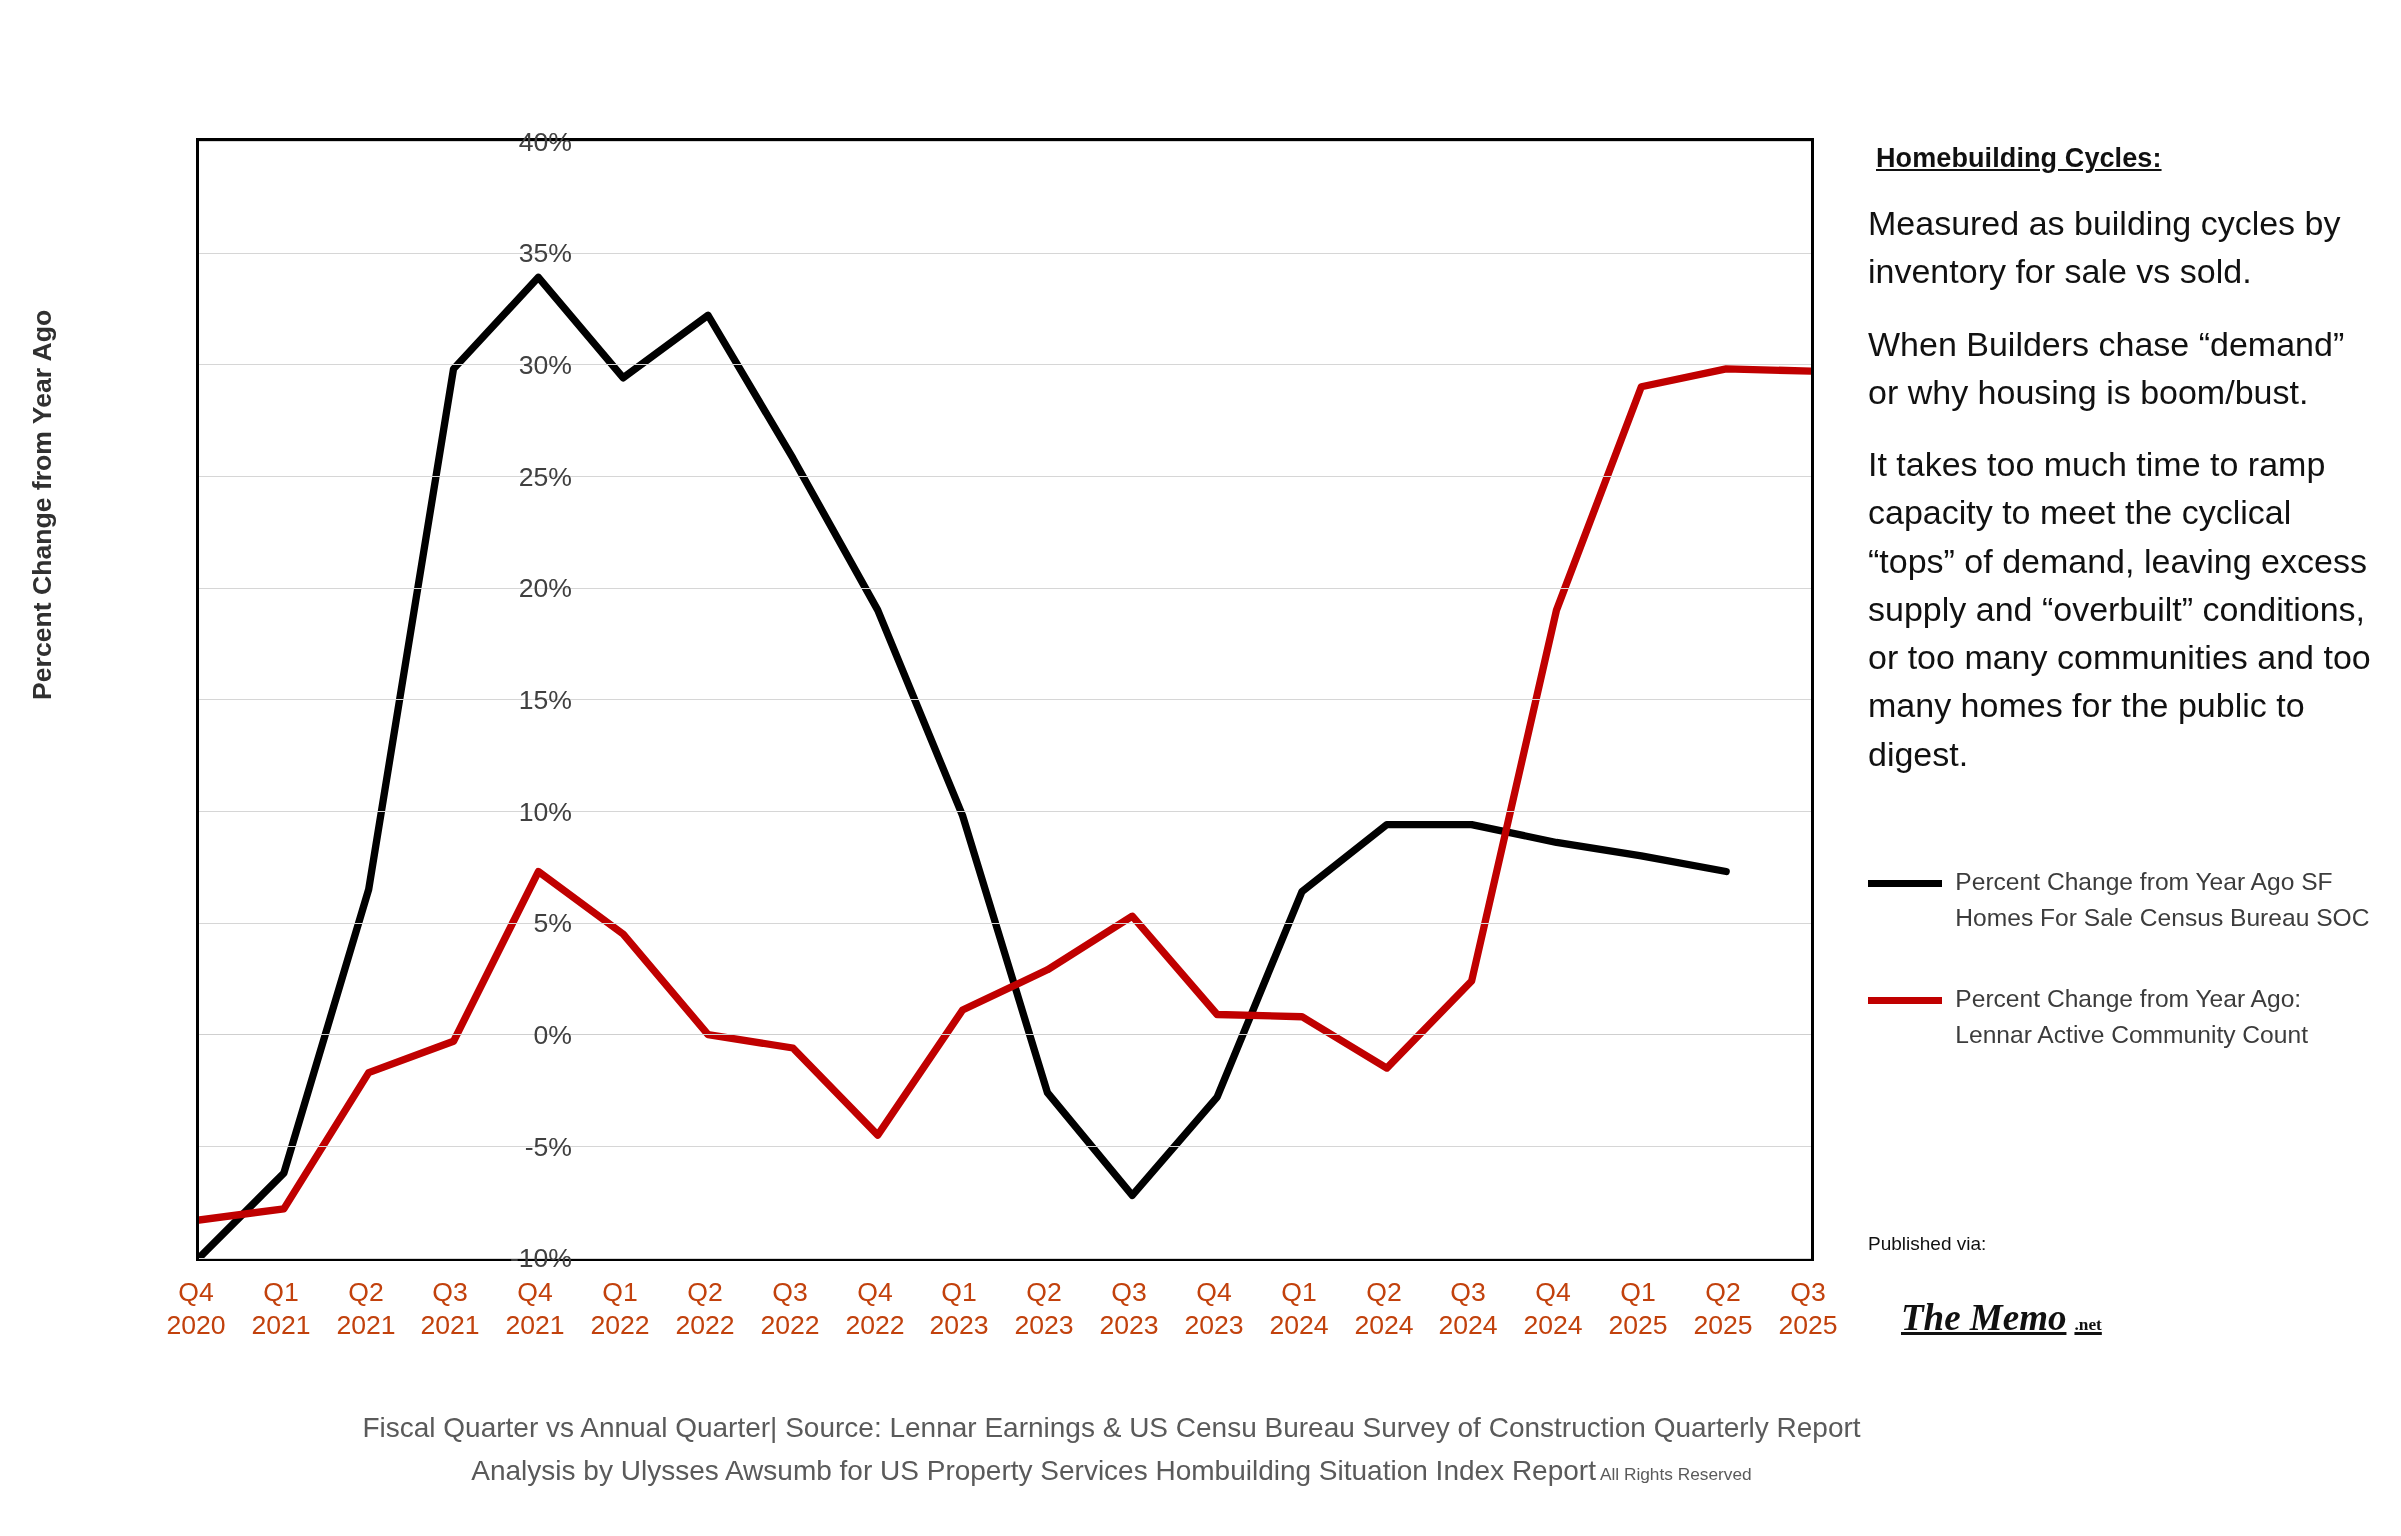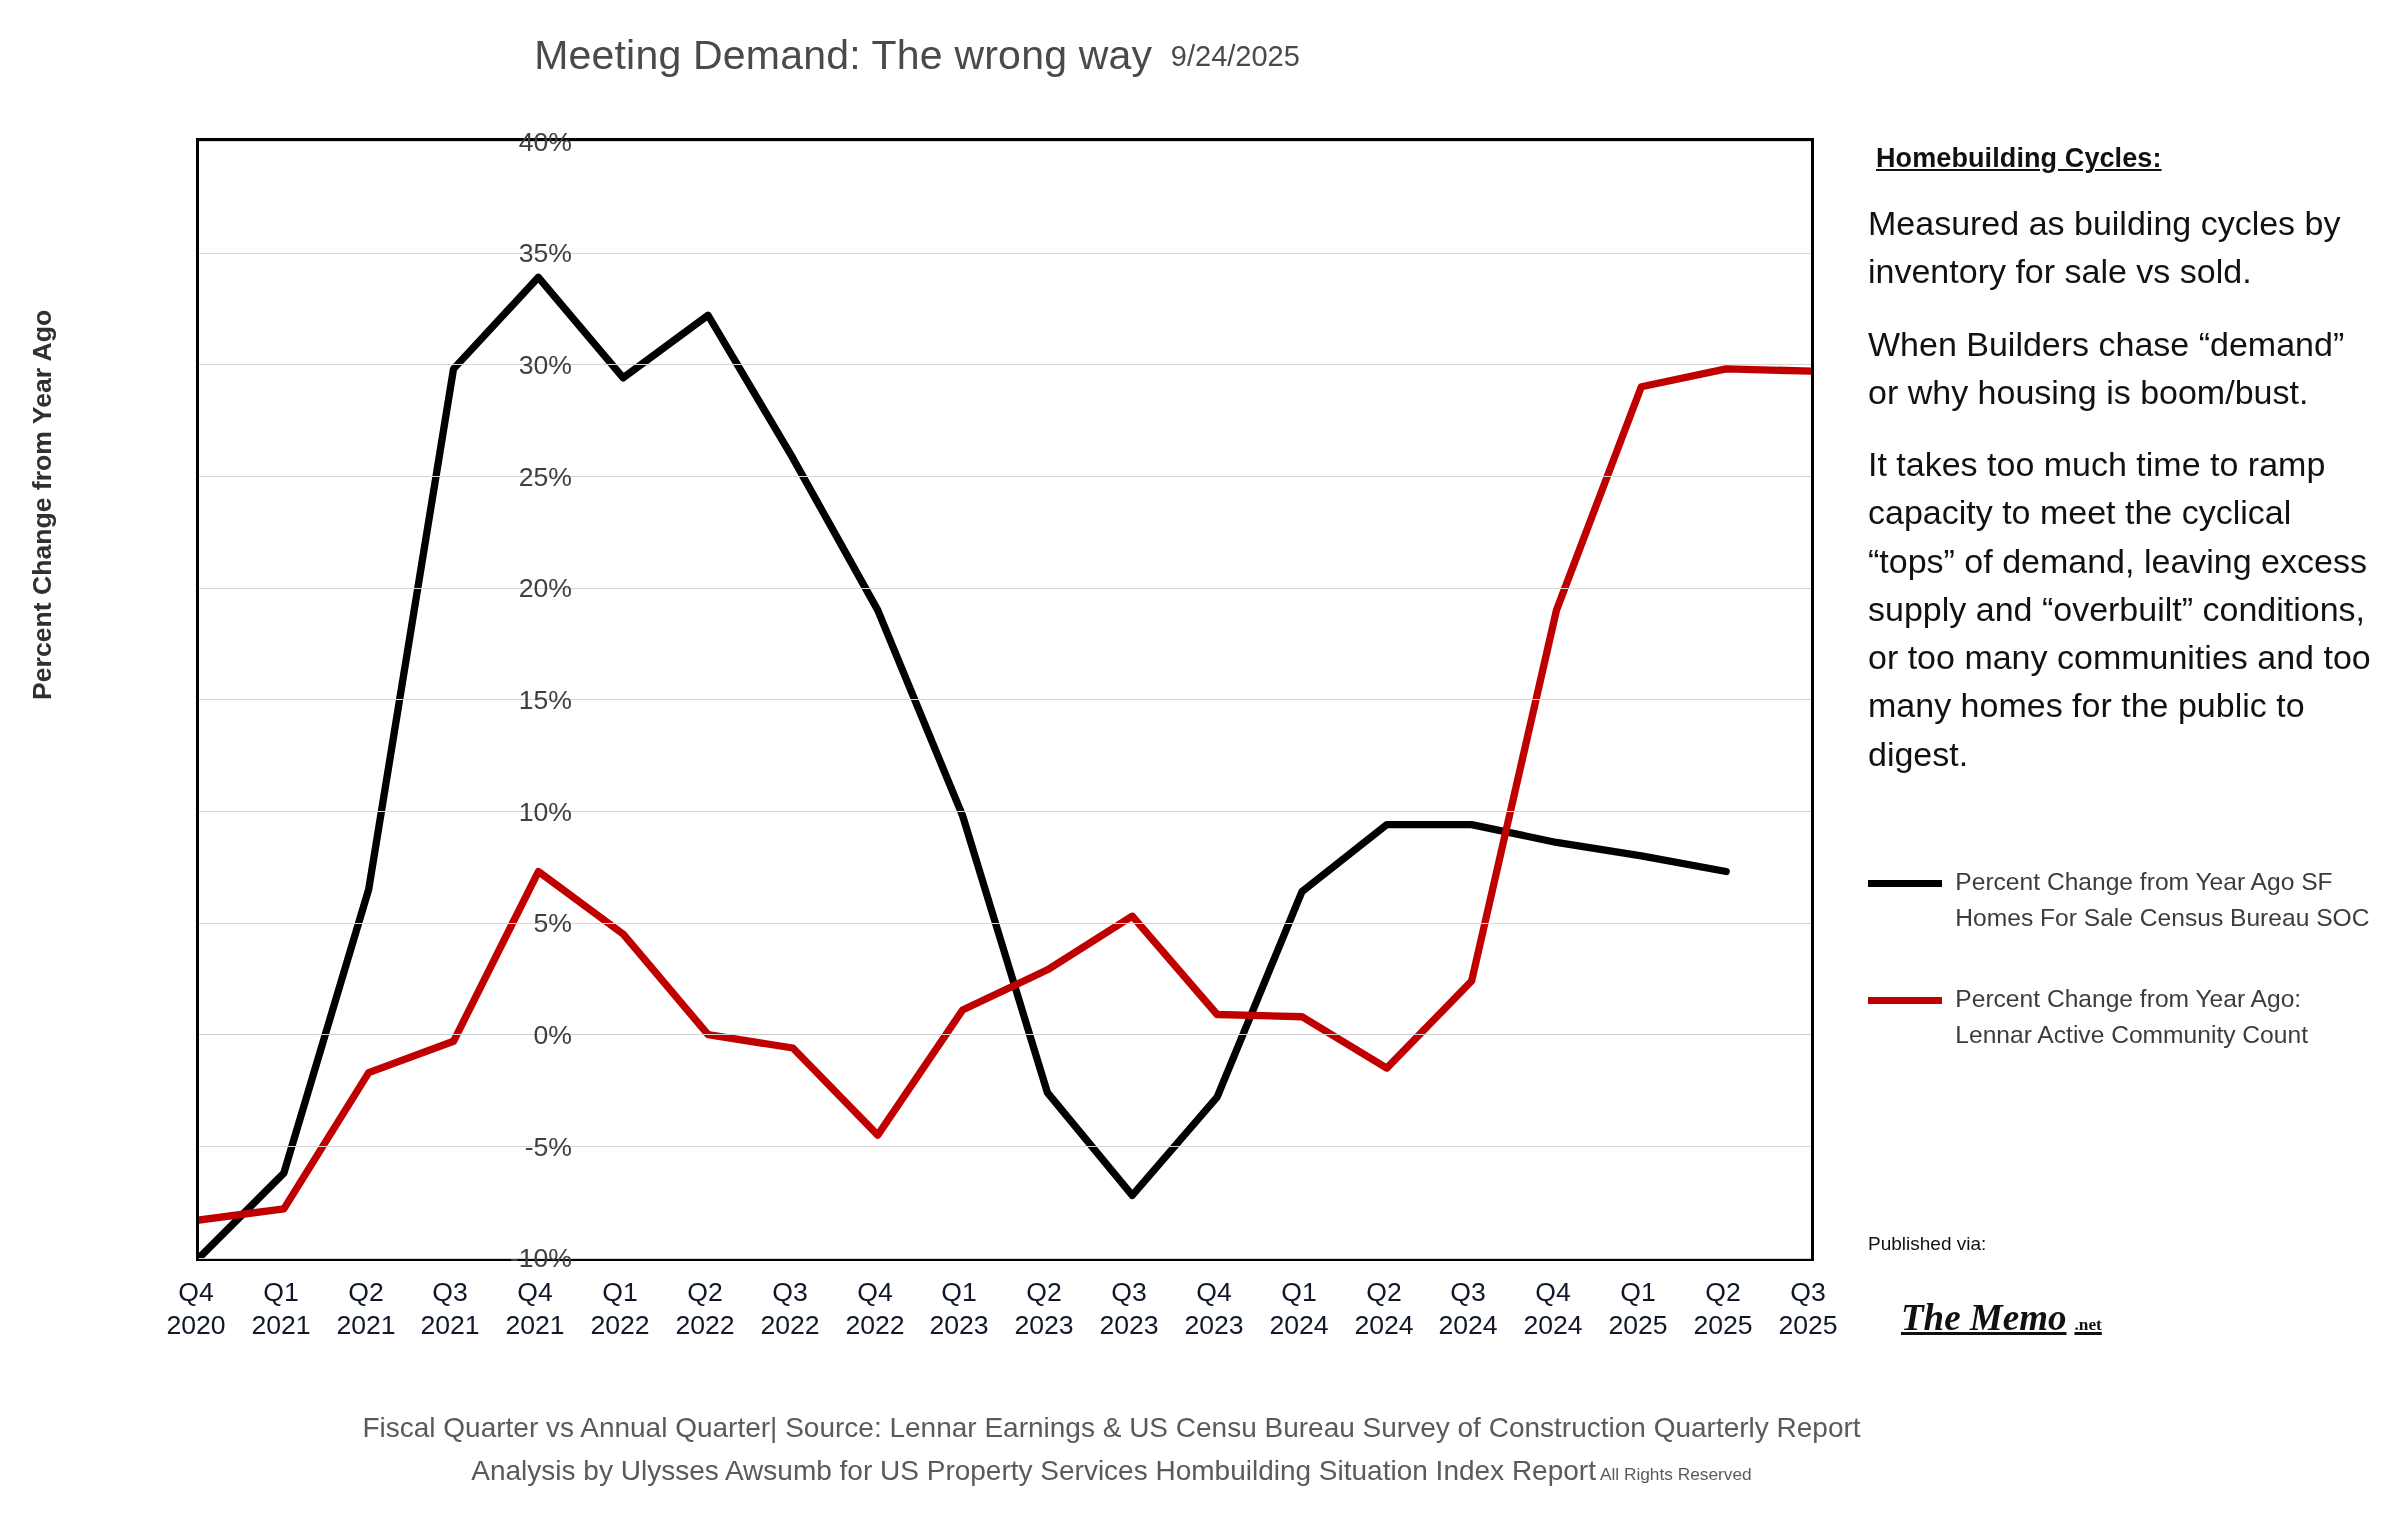--- a/index.html
+++ b/index.html
@@ -96,21 +96,21 @@
     top: 1276px;
     width: 1618px;
     height: 86px;
   }
   .xtick {
     position: absolute;
     width: 120px;
     text-align: center;
     transform: translateX(-50%);
     font-size: 26.6px;
-    color: #0f172a;
+    color: #c2410c;
     line-height: 1.24;
   }
 
   
   .side {
     position: absolute;
     left: 1868px;
     top: 143px;
     width: 505px;
   }
@@ -201,23 +201,20 @@
     margin-left: 4px;
   }
 
   svg { display: block; }
 </style>
 </head>
 <body>
 
 <div class="page">
 
-  <div class="title-row">
-    <span class="title-main">Meeting Demand: The wrong way</span><span class="title-date">9/24/2025</span>
-  </div>
 
   <div class="yaxis-title">Percent Change from Year Ago</div>
 
   <div class="plot-frame">
     <div id="gridlines">
         <div class="gridline" style="top: 0px;"></div>
         <div class="gridline" style="top: 112px;"></div>
         <div class="gridline" style="top: 223px;"></div>
         <div class="gridline" style="top: 335px;"></div>
         <div class="gridline" style="top: 447px;"></div>

